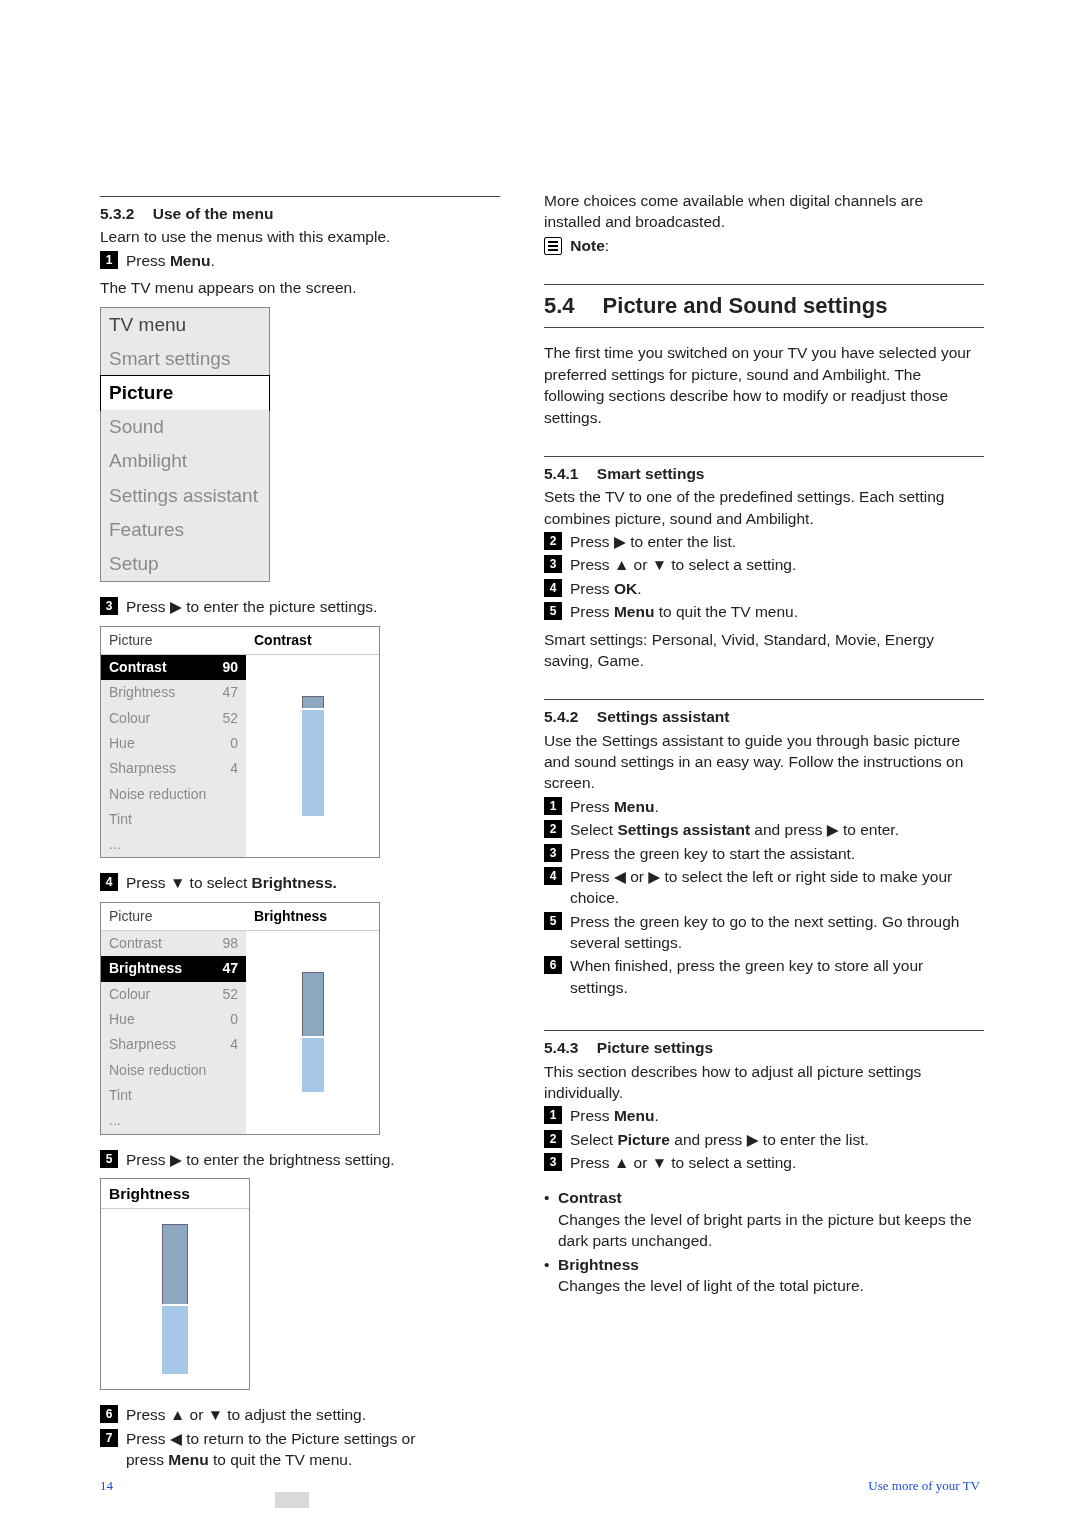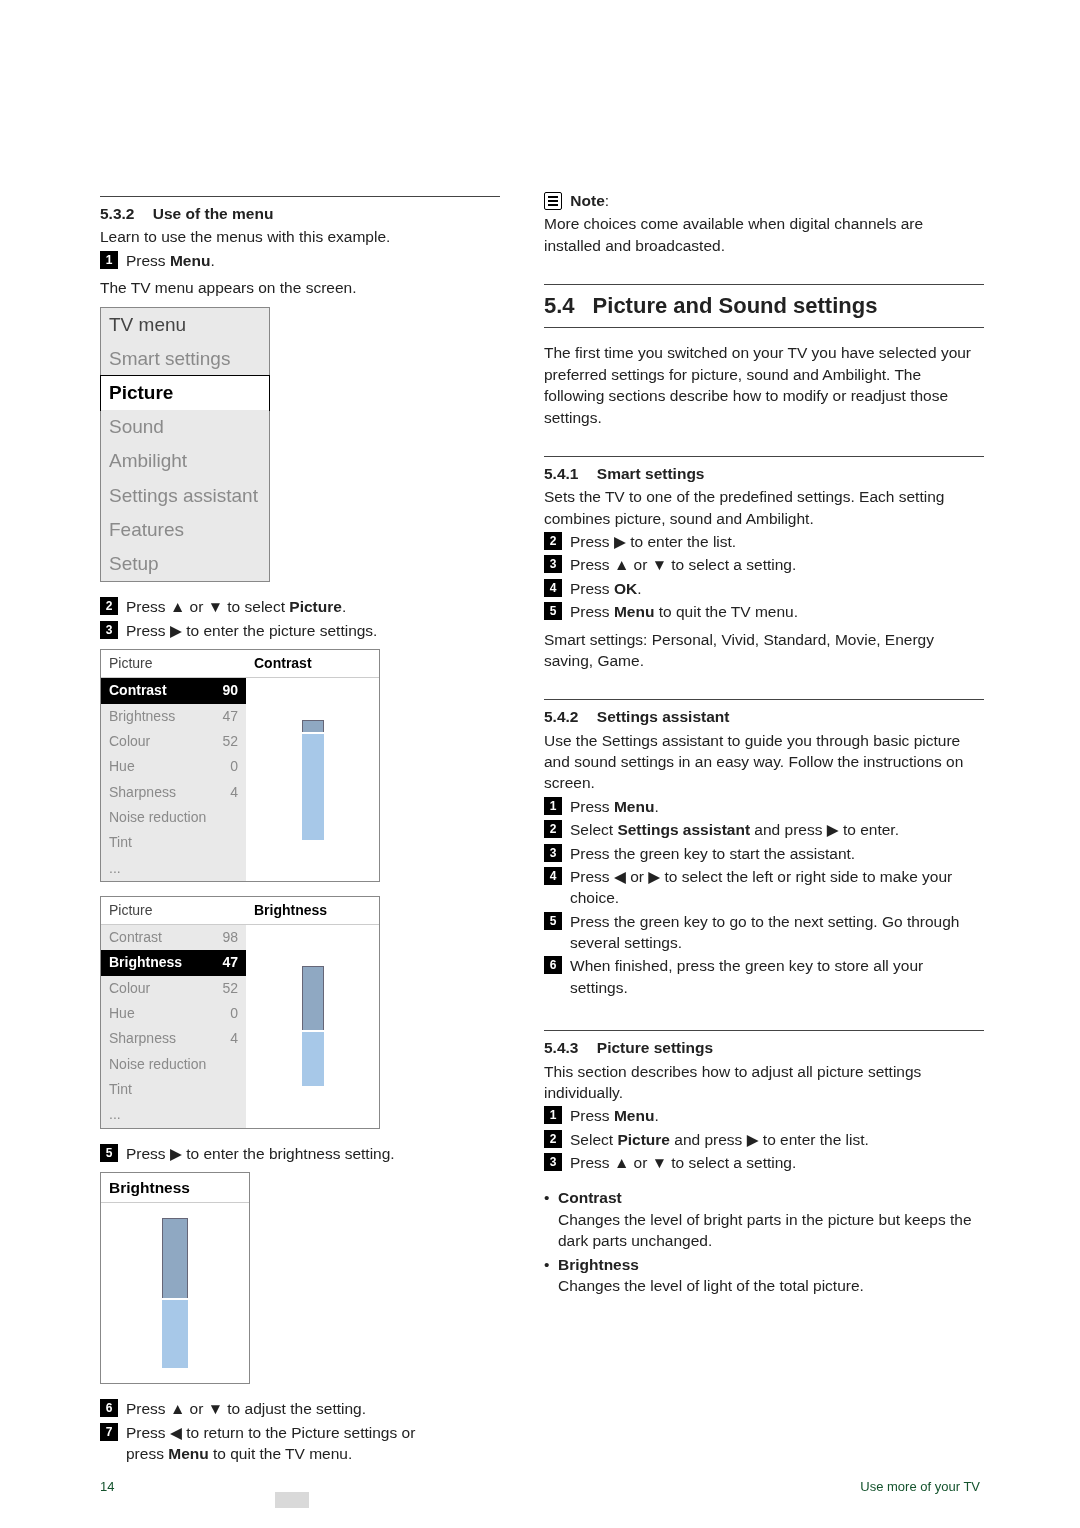--- a/index.html
+++ b/index.html
@@ -5,21 +5,21 @@
   * { box-sizing: border-box; margin: 0; padding: 0; }
   html, body { width: 1080px; height: 1528px; background: #fff; font-family: "Gill Sans", "Gill Sans MT", Verdana, sans-serif; color: #222; }
   .page { position: relative; width: 1080px; height: 1528px; padding: 190px 112px 60px 100px; }
   .cols { display: flex; gap: 44px; }
   .col { flex: 1; font-size: 15.5px; line-height: 1.38; }
   .col-left { flex: 0 0 400px; }
   .col-right { flex: 0 0 440px; }
   .hr { border: none; border-top: 1px solid #444; margin: 6px 0 6px 0; }
   .sec-title { font-weight: bold; font-size: 15.5px; margin-bottom: 2px; }
   .sec-num { display: inline-block; margin-right: 14px; }
-  .h2row { display: flex; align-items: baseline; gap: 18px; font-size: 22px; font-weight: bold; }
+  .h2row { display: flex; align-items: baseline; gap: 28px; font-size: 22px; font-weight: bold; }
   .h2row .n { font-size: 22px; }
   .plain { margin-bottom: 2px; }
   ol.steps { list-style: none; padding: 0; margin: 0 0 6px 0; }
   ol.steps > li { padding-left: 26px; position: relative; margin-bottom: 2px; }
   ol.steps > li::before { content: attr(data-n); position: absolute; left: 0; top: 1px; width: 18px; height: 18px; background:#000; color:#fff; font-size:12px; font-weight:bold; text-align:center; line-height:18px; }
   ul.bul { list-style: none; padding-left: 0; margin-bottom: 4px; }
   ul.bul > li { padding-left: 14px; position: relative; }
   ul.bul > li::before { content: "•"; position: absolute; left: 0; top: 0; }
   .bold { font-weight: bold; }
   .noteicon { display:inline-block; width:18px; height:18px; border:1.5px solid #000; border-radius:2px; position:relative; vertical-align:-4px; margin-right:4px; }
@@ -41,21 +41,21 @@
   .pmenu .right .bars { flex:1; width:100%; display:flex; align-items:center; justify-content:center; padding:6px 0; }
   .slider { width:40px; height:120px; position:relative; }
   .slider .track { position:absolute; left:9px; top:0; width:22px; height:100%; background:linear-gradient(#8fa8c2,#8fa8c2); border:1px solid #667; }
   .slider .fill  { position:absolute; left:9px; bottom:0; width:22px; background:#a7c8e8; border-top:2px solid #fff; }
   .bslider { width:150px; border:1px solid #888; margin:8px 0 14px 0; }
   .bslider .hd { padding:4px 8px; font-weight:bold; color:#000; border-bottom:1px solid #ccc; }
   .bslider .body { height:180px; display:flex; align-items:center; justify-content:center; background:#fff; }
   .bslider .body .slider { height:150px; width:48px; }
   .bslider .body .slider .track { width:26px; left:11px; }
   .bslider .body .slider .fill  { width:26px; left:11px; }
-  .footer { position:absolute; left:100px; right:100px; bottom:34px; display:flex; justify-content:space-between; font-size:13px; color:#14532d; align-items:center; }
+  .footer { position:absolute; left:100px; right:100px; bottom:34px; display:flex; justify-content:space-between; font-size:13px; color:#1d4ed8; align-items:center;font-family:Liberation Serif, serif; }
   .sp8 { height:8px; } .sp20 { height:20px; }
 </style>
 </head>
 <body>
 
 <div class="page">
   <div class="cols">
 
     <div class="col col-left">
       <hr class="hr">
@@ -74,21 +74,20 @@
         <div class="row">Smart settings</div>
         <div class="row sel">Picture</div>
         <div class="row">Sound</div>
         <div class="row">Ambilight</div>
         <div class="row">Settings assistant</div>
         <div class="row">Features</div>
         <div class="row">Setup</div>
       </div>
 
       <ol class="steps">
-        <li data-n="2">Press ▲ or ▼ to select <span class="bold">Picture</span>.</li>
         <li data-n="3">Press ▶ to enter the picture settings.</li>
       </ol>
 
       <div class="pmenu">
         <div class="left">
           <div class="hd">Picture</div>
           <div class="row sel">
               <span>Contrast</span>
               <span>90</span>
             </div>
@@ -125,20 +124,23 @@
           <div class="hd">Contrast</div>
           <div class="bars">
               <div class="slider">
                 <div class="track"></div>
                 <div class="fill" style="height:90%"></div>
               </div>
             </div>
         </div>
       </div>
 
+      <ol class="steps">
+        <li data-n="4">Press ▼ to select <span class="bold">Brightness.</span></li>
+      </ol>
 
       <div class="pmenu">
         <div class="left">
           <div class="hd">Picture</div>
           <div class="row">
               <span>Contrast</span>
               <span>98</span>
             </div>
           <div class="row sel">
               <span>Brightness</span>
@@ -197,25 +199,25 @@
       <ol class="steps">
         <li data-n="6">Press ▲ or ▼ to adjust the setting.</li>
         <li data-n="7">
           <span>Press ◀ to return to the Picture settings or</span><br>
           press <span class="bold">Menu</span>  to quit the TV menu.
         </li>
       </ol>
     </div>
 
     <div class="col col-right">
+      <div class="plain">More choices come available when digital channels are installed and broadcasted.</div>
       <div class="plain">
         <span class="noteicon"></span>
         <span class="bold">Note</span>:
       </div>
-      <div class="plain">More choices come available when digital channels are installed and broadcasted.</div>
 
       <div class="sp20"></div>
       <hr class="hr">
       <div class="h2row">
         <span class="n">5.4</span>
         <span>Picture and Sound settings</span>
       </div>
       <hr class="hr">
       <div class="sp8"></div>
       <div class="plain">The first time you switched on your TV you have selected your preferred settings for picture, sound and Ambilight. The following sections describe how to modify or readjust those settings.</div>

